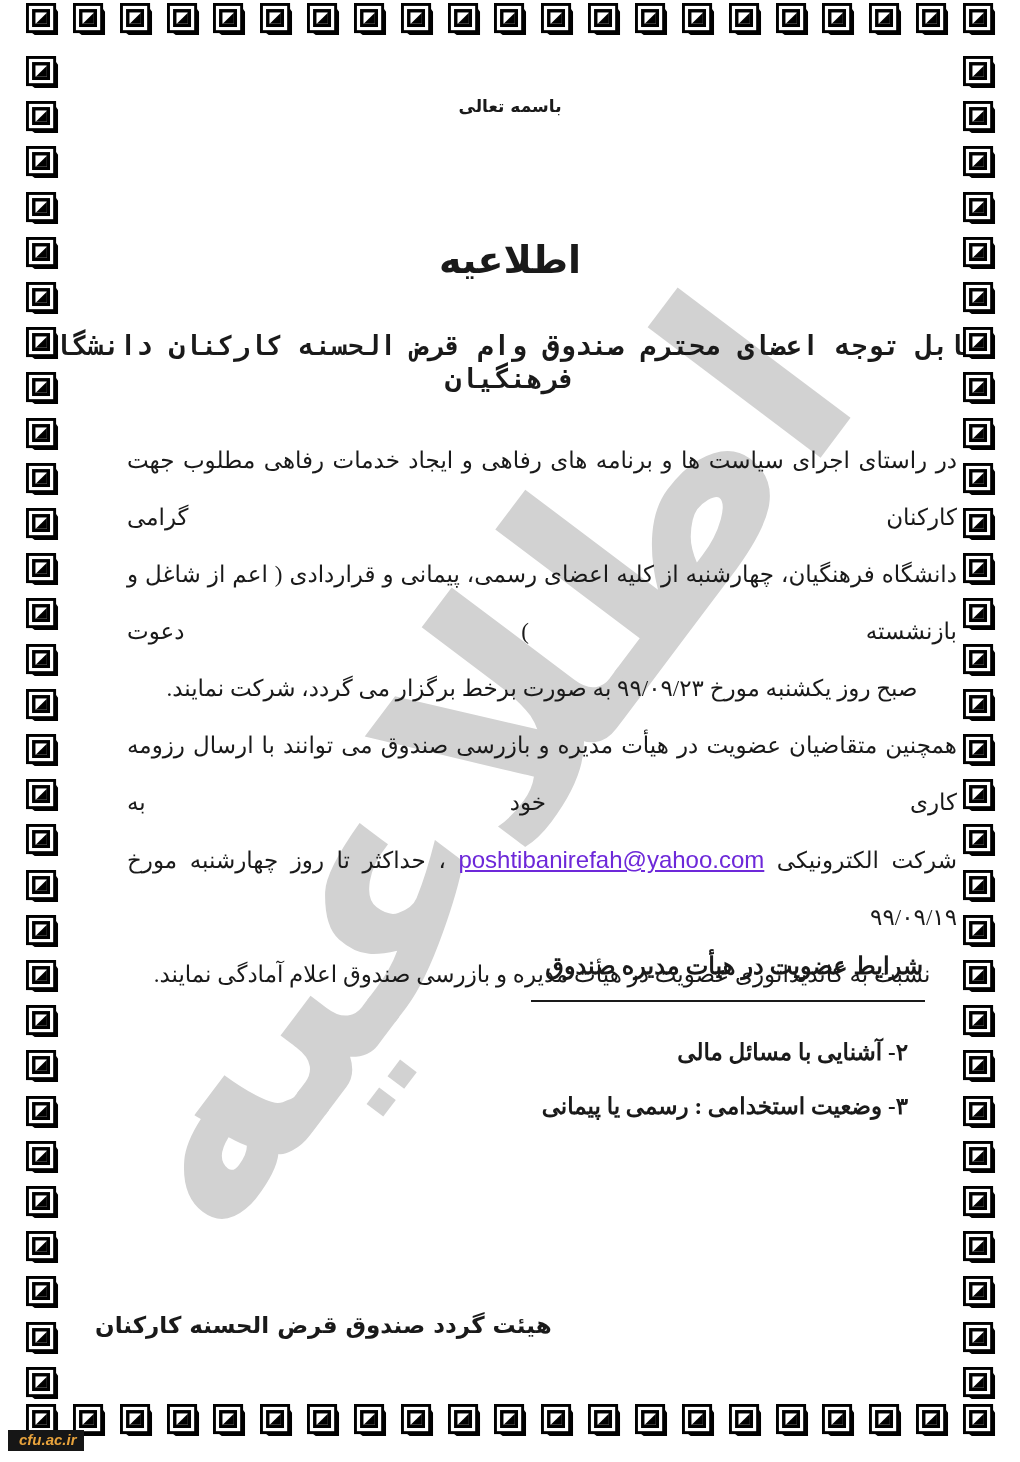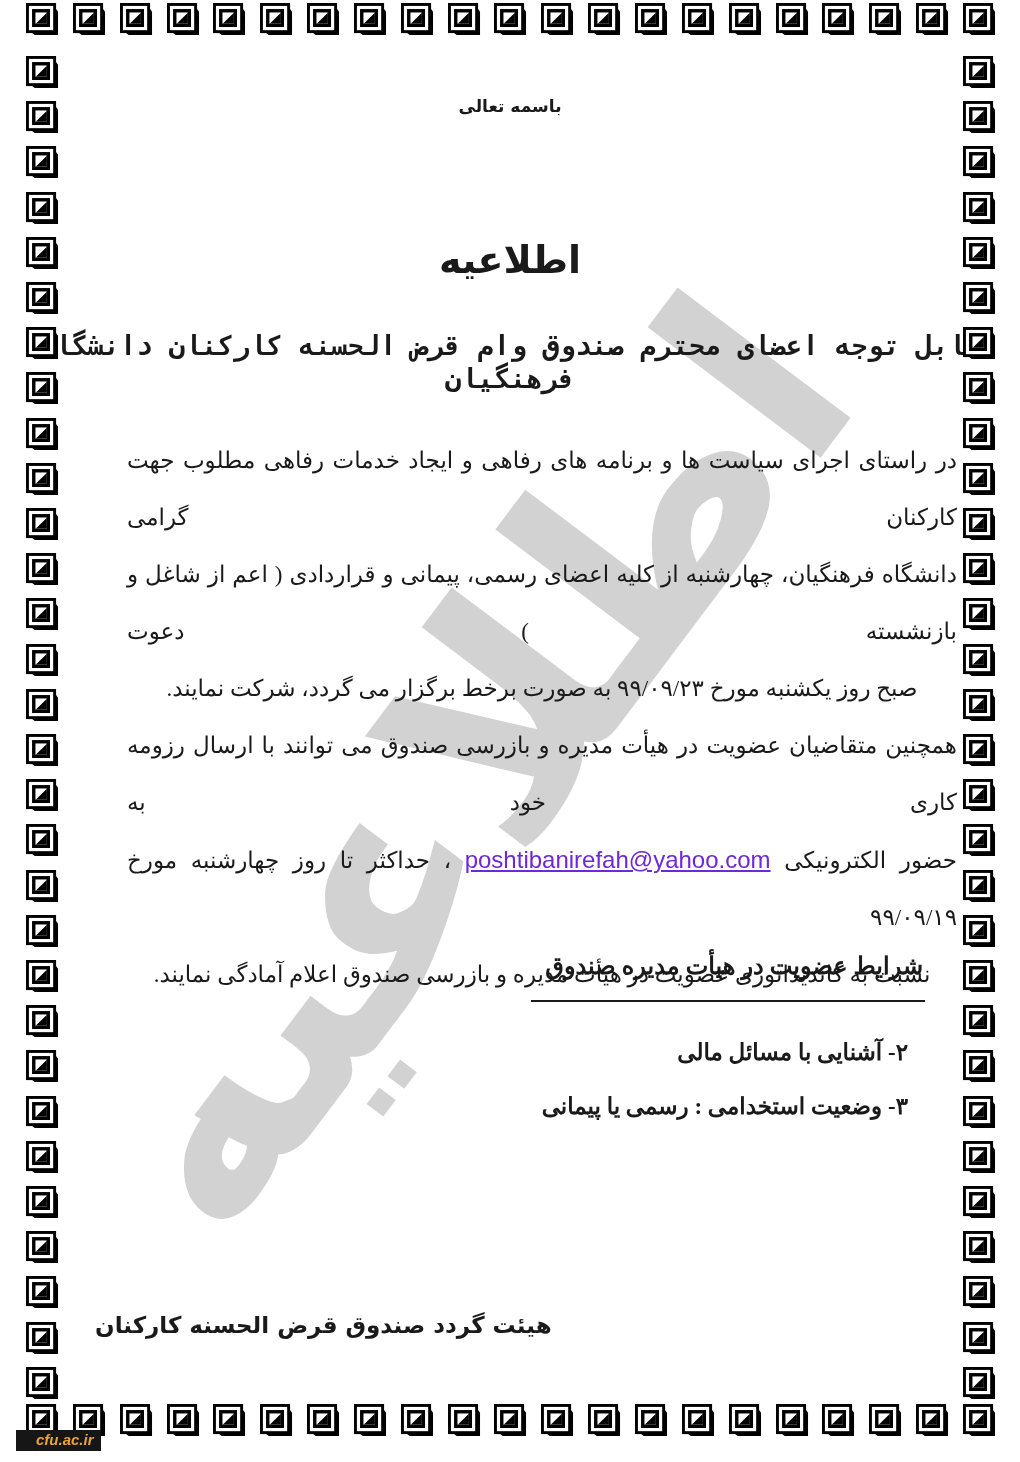--- a/index.html
+++ b/index.html
@@ -66,22 +66,22 @@
     position:absolute;top:1026px;right:112px;left:95px;
     font-size:23px;font-weight:bold;line-height:54px;
     text-align:right;
   }
   .signature{
     position:absolute;top:1312px;left:95px;
     font-size:23px;font-weight:bold;
     font-family:"DejaVu Sans", sans-serif;
   }
   .site-badge{
-    position:absolute;left:16px;top:1430px;z-index:3;
-    padding:1px 7px 3px 20px;
+    position:absolute;left:8px;top:1430px;z-index:3;
+    padding:1px 7px 3px 11px;
     font-family:"Liberation Sans", sans-serif;
     font-style:italic;font-weight:bold;font-size:15px;
     letter-spacing:0px;
   }
 </style>
 </head>
 <body>
 
 <div class="page">
 
@@ -816,21 +816,21 @@
 
     <div class="doc-title">اطلاعیه</div>
 
     <div class="doc-subtitle">قابل توجه اعضای محترم صندوق وام قرض الحسنه کارکنان دانشگاه فرهنگیان</div>
 
     <div class="body-text" id="body-paragraph">
         <div class="line just">در راستای اجرای سیاست ها و برنامه های رفاهی و ایجاد خدمات رفاهی مطلوب جهت کارکنان گرامی</div>
         <div class="line just">دانشگاه فرهنگیان، چهارشنبه از کلیه اعضای رسمی، پیمانی و قراردادی ( اعم از شاغل و بازنشسته ) دعوت</div>
         <div class="line center">صبح روز یکشنبه مورخ ۹۹/۰۹/۲۳ به صورت برخط برگزار می گردد، شرکت نمایند.</div>
         <div class="line just">همچنین متقاضیان عضویت در هیأت مدیره و بازرسی صندوق می توانند با ارسال رزومه کاری خود به</div>
-        <div class="line just"><span>حضور الکترونیکی </span><a class="email-link" href="#" style="color: #6d28d9;">poshtibanirefah@yahoo.com</a><span> ، حداکثر تا روز چهارشنبه مورخ ۹۹/۰۹/۱۹</span></div>
+        <div class="line just"><span>شرکت الکترونیکی </span><a class="email-link" href="#" style="color: #6d28d9;">poshtibanirefah@yahoo.com</a><span> ، حداکثر تا روز چهارشنبه مورخ ۹۹/۰۹/۱۹</span></div>
         <div class="line center">نسبت به کاندیداتوری عضویت در هیأت مدیره و بازرسی صندوق اعلام آمادگی نمایند.</div>
       </div>
 
     <div class="conditions-heading">شرایط عضویت در هیأت مدیره صندوق</div>
 
     <div class="conditions-list" id="conditions-list">
         <div>۲- آشنایی با مسائل مالی</div>
         <div>۳- وضعیت استخدامی : رسمی یا پیمانی</div>
       </div>
 

